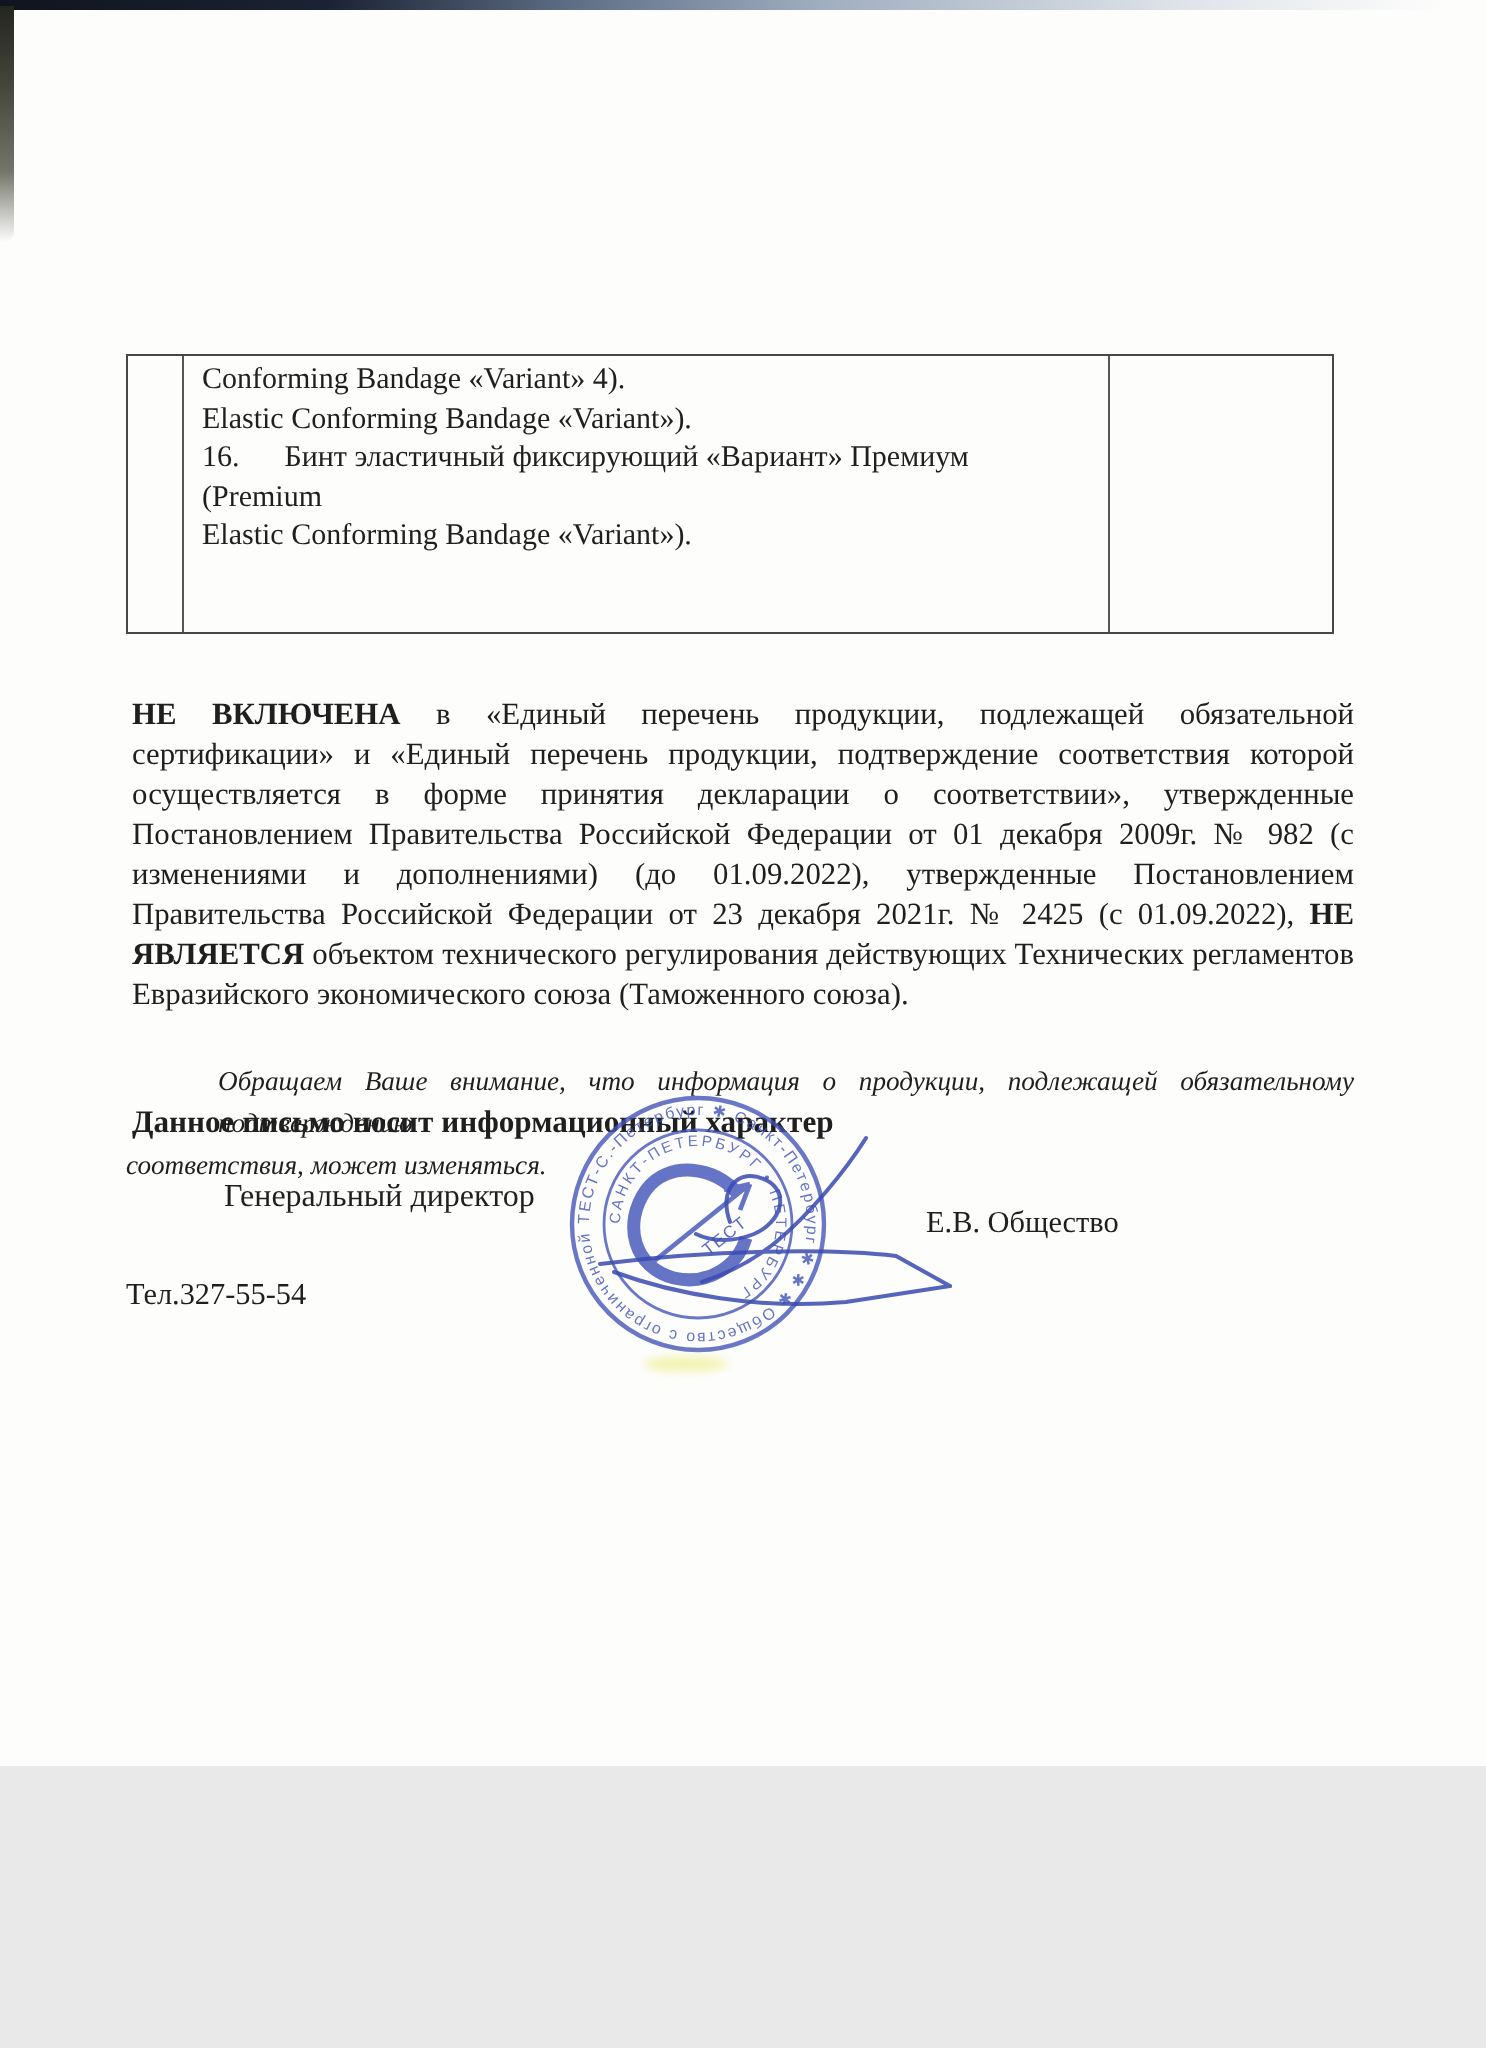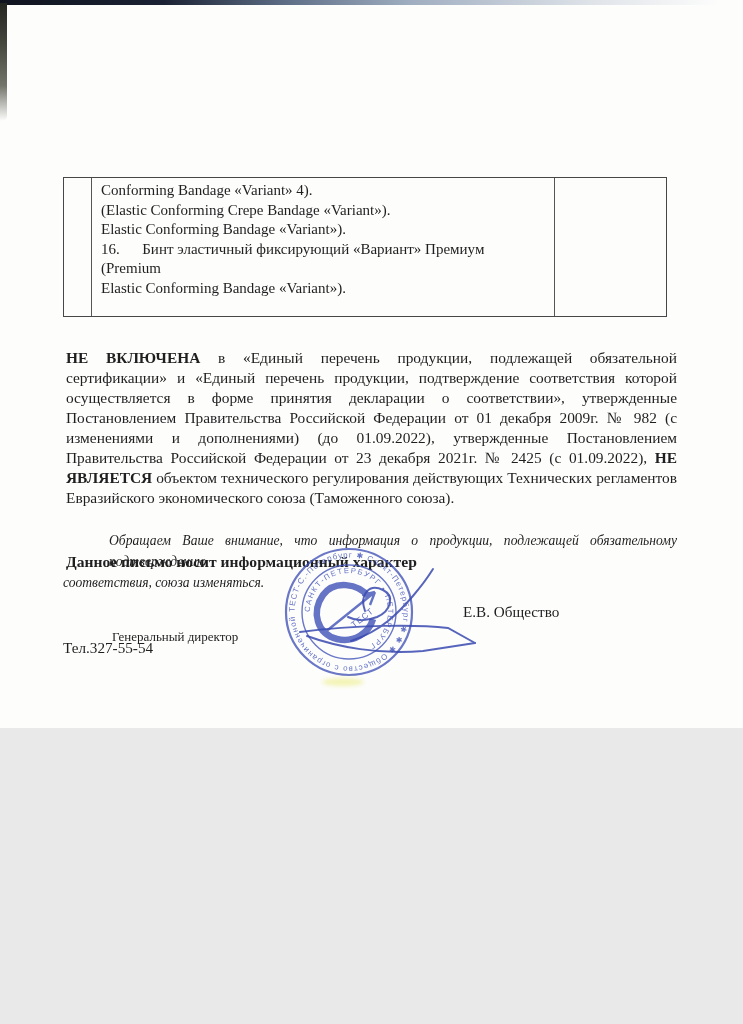--- a/index.html
+++ b/index.html
@@ -1,17 +1,17 @@
 <!DOCTYPE html>
 <html><head>
 <meta charset="utf-8">
 <style>
   html,body{margin:0;padding:0;background:#e9e9e9;}
   .page{
-    position:relative;width:743px;height:728px;margin:0 auto;
+    position:relative;width:743px;height:883px;margin:0 auto;
     background:#fdfdfc;overflow:hidden;
     font-family:"Liberation Serif","DejaVu Serif",serif;
     color:#1f1f1f;
   }
   
   .scan-top{position:absolute;left:0;top:0;width:100%;height:5px;
     background:linear-gradient(90deg,#10141f 0%,#1b2233 22%,#5c6c84 38%,#9fadc0 55%,rgba(170,182,198,.35) 80%,rgba(170,182,198,0) 97%);}
   .scan-left{position:absolute;left:0;top:3px;width:7px;height:118px;
     background:linear-gradient(180deg,#23251f 0%,#46483e 35%,#73756a 70%,rgba(120,122,110,0) 100%);
     border-radius:0 0 5px 0;}
@@ -29,62 +29,61 @@
   .jline.jlast{text-align-last:left;}
   .b{font-weight:bold;}
   .bu{font-weight:bold;}
   
   .note{position:absolute;left:63px;top:510px;width:614px;font-style:italic;}
   .nline{font-size:13.6px;line-height:21px;}
   .nline.n1{padding-left:46px;box-sizing:border-box;text-align:justify;text-align-last:justify;margin-top:20px;}
   
   .heading{position:absolute;left:66px;top:553px;font-size:15.6px;font-weight:bold;}
   
-  .sig-role{position:absolute;left:112px;top:629px;font-size:13px;font-family:Liberation Serif, serif;}
+  .sig-role{position:absolute;left:112px;top:590px;font-size:16px;font-family:Liberation Serif, serif;}
   .sig-name{position:absolute;left:463px;top:603px;font-size:15.2px;}
   .sig-phone{position:absolute;left:63px;top:639px;font-size:15.2px;}
   
   .stamp-wrap{position:absolute;left:255px;top:533px;width:235px;height:152px;}
   .smudge{position:absolute;left:322px;top:678px;width:42px;height:8px;
     background:#e9ea6d;opacity:.5;border-radius:50%;filter:blur(2px);}
 </style>
 </head>
 <body>
 
 <div class="page">
 
   <div class="scan-top"></div>
   <div class="scan-left"></div>
 
   <div class="doc-table">
     <div class="vline v1"></div>
     <div class="vline v2"></div>
     <div class="cell-text">
       <div class="tline">Conforming Bandage «Variant» 4).</div>
-      <div class="tline">(Elastic Conforming Crepe Bandage «Variant»).</div>
       <div class="tline">Elastic Conforming Bandage «Variant»).</div>
       <div class="tline">16.  Бинт эластичный фиксирующий «Вариант» Премиум (Premium</div>
       <div class="tline">Elastic Conforming Bandage «Variant»).</div>
     </div>
   </div>
 
   <div class="para">
     <div class="jline"><span class="b">НЕ ВКЛЮЧЕНА</span><span> в «Единый перечень продукции, подлежащей обязательной</span></div>
     <div class="jline"><span>сертификации» и «Единый перечень продукции, подтверждение соответствия которой</span></div>
     <div class="jline"><span>осуществляется в форме принятия декларации о соответствии», утвержденные</span></div>
     <div class="jline"><span>Постановлением Правительства Российской Федерации от 01 декабря 2009г. № 982 (с</span></div>
     <div class="jline"><span>изменениями и дополнениями) (до 01.09.2022), утвержденные Постановлением</span></div>
     <div class="jline"><span>Правительства Российской Федерации от 23 декабря 2021г. № 2425 (с 01.09.2022), </span><span class="bu">НЕ</span></div>
     <div class="jline"><span class="bu">ЯВЛЯЕТСЯ</span><span> объектом технического регулирования действующих Технических регламентов</span></div>
     <div class="jline jlast"><span>Евразийского экономического союза (Таможенного союза).</span></div>
   </div>
 
   <div class="note">
     <div class="nline n1">Обращаем Ваше внимание, что информация о продукции, подлежащей обязательному подтверждению</div>
-    <div class="nline">соответствия, союза изменяться.</div>
+    <div class="nline">соответствия, может изменяться.</div>
   </div>
 
   <div class="heading">Данное письмо носит информационный характер</div>
 
   <div class="sig-role">Генеральный директор</div>
   <div class="sig-name">Е.В. Общество</div>
   <div class="sig-phone">Тел.327-55-54</div>
 
   <div class="stamp-wrap">
     <svg width="235" height="152" viewBox="0 0 235 152">

